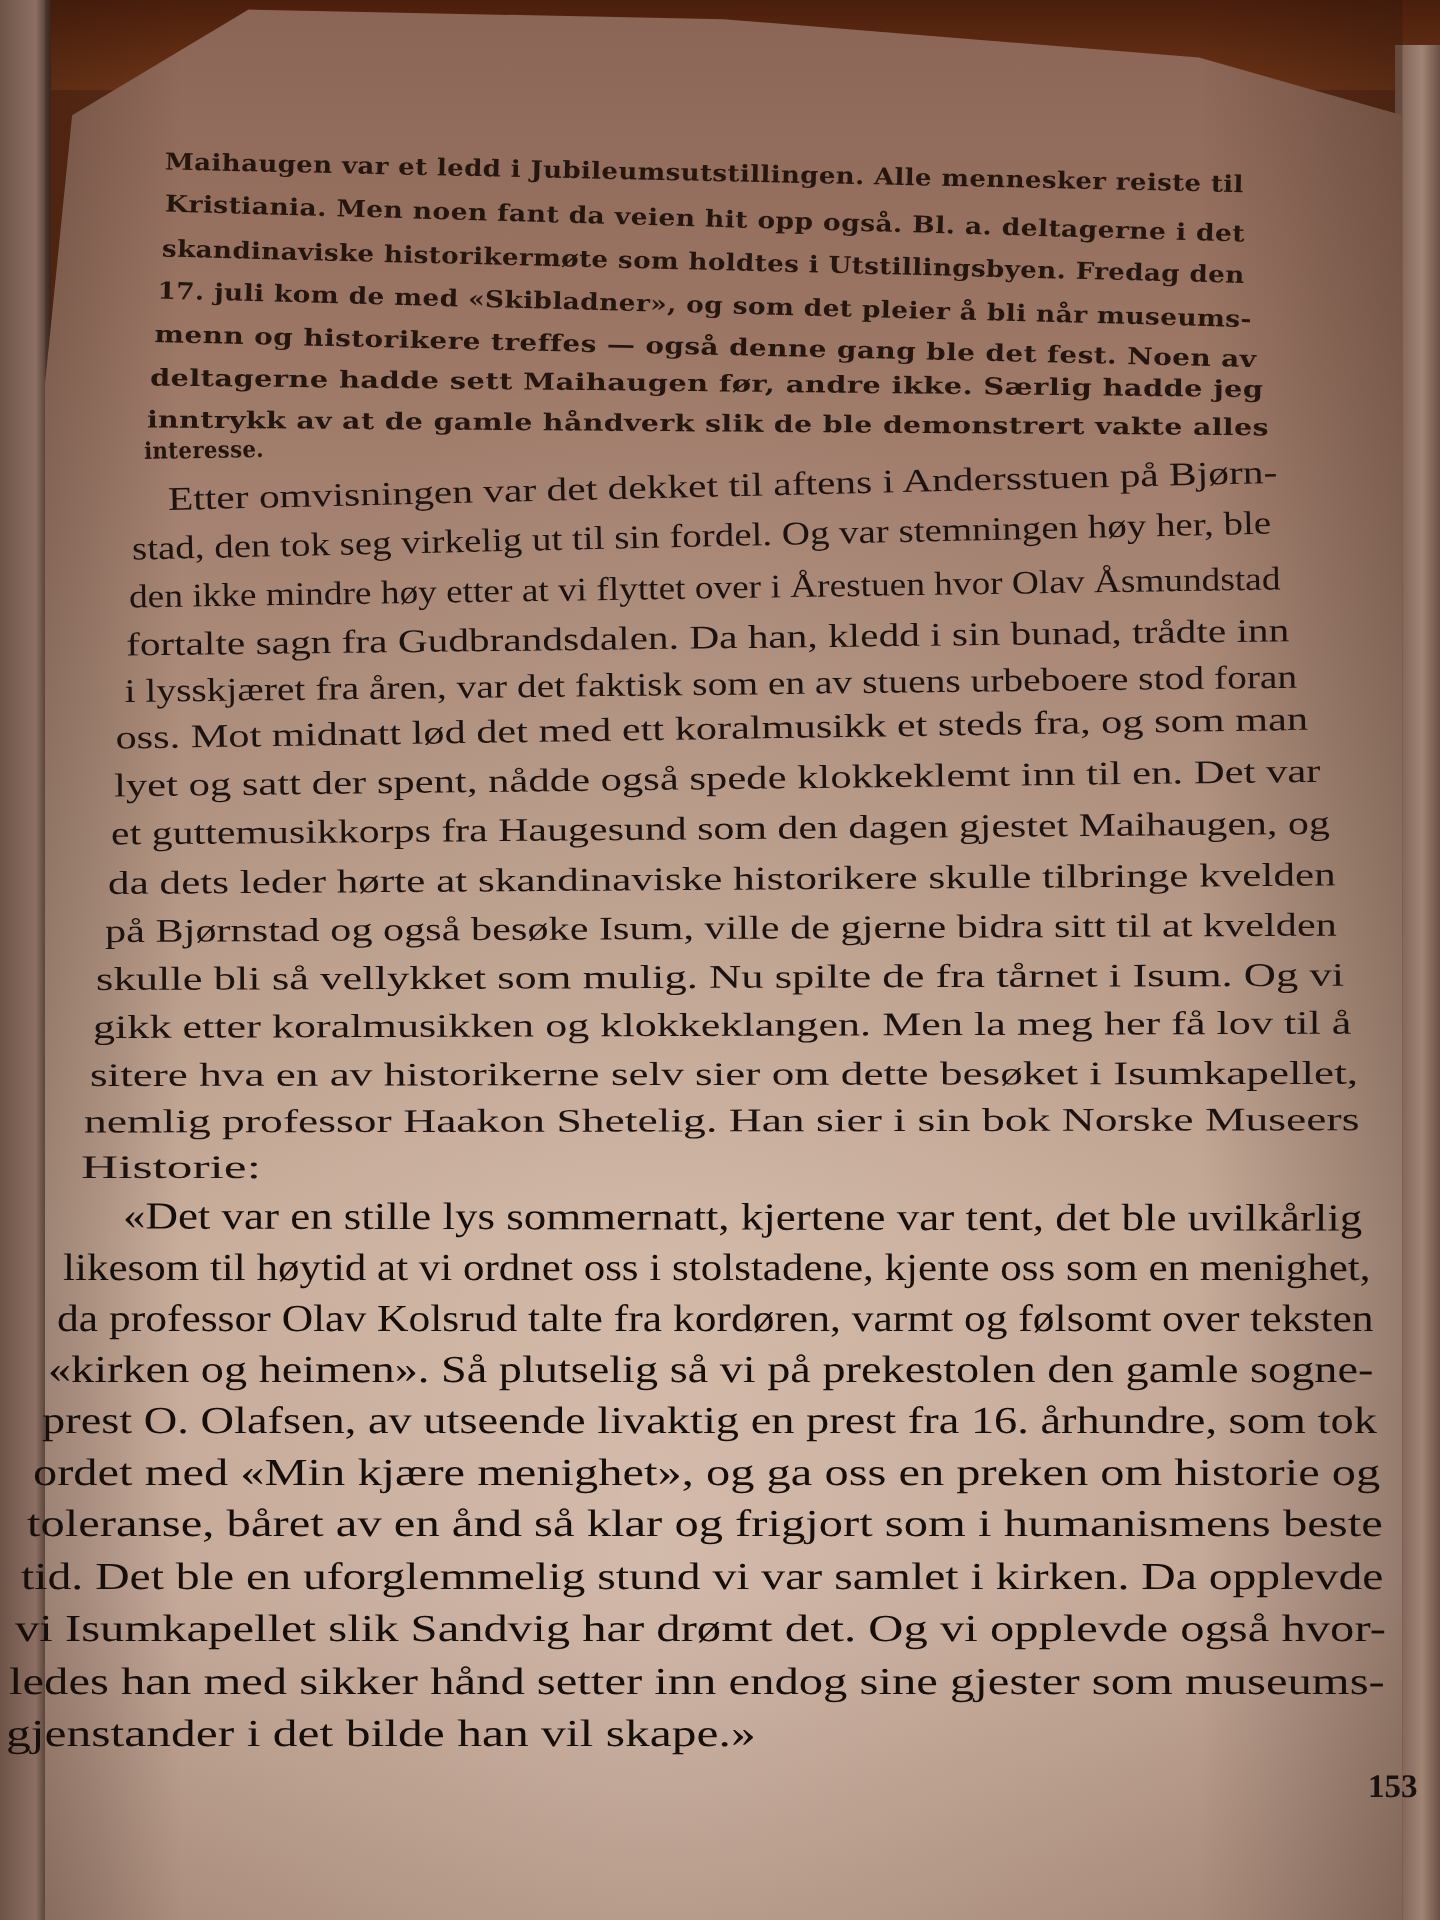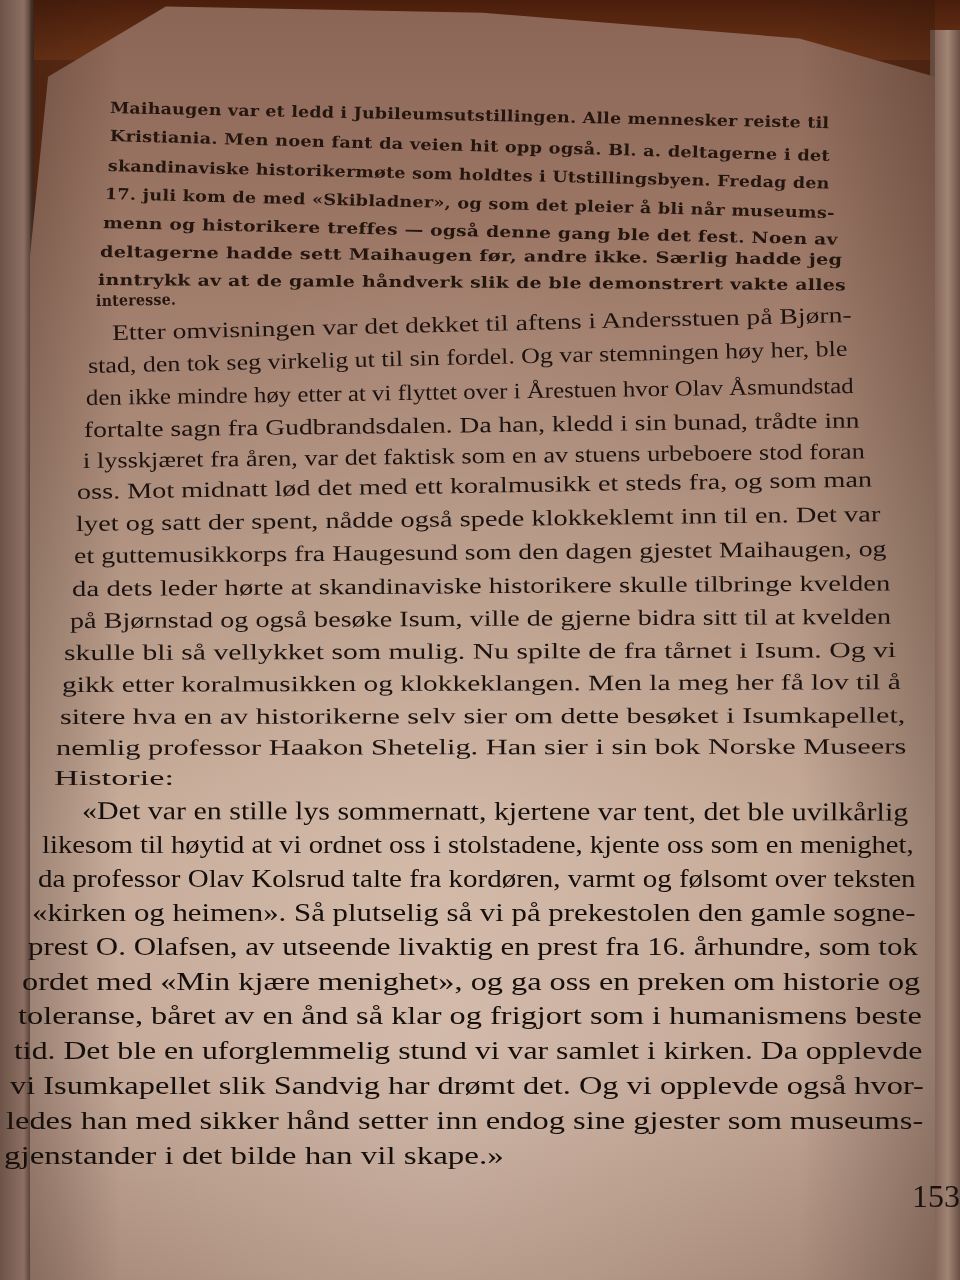--- a/index.html
+++ b/index.html
@@ -33,21 +33,21 @@
     }
     .textblock { position: absolute; left: 0; top: 0; width: 960px; height: 1280px; }
     .line {
       position: absolute; white-space: nowrap; color: #1c1210;
       transform-origin: left center;
     }
     .small { font-family: "DejaVu Serif", serif; font-size: 15.5px; font-weight: bold; letter-spacing: 0.2px; color: #24160f; }
     .mid { font-size: 22px; color: #1c1210; }
     .big { font-size: 25.5px; color: #150e0b; }
     .pagenum {
-      position: absolute; left: 912px; top: 1178px; font-size: 32px; font-weight: normal; color: #1a1210;
+      position: absolute; left: 912px; top: 1178px; font-size: 22px; font-weight: bold; color: #1a1210;
       font-family: "Liberation Serif", serif;
     }
   </style>
 </head>
 <body>
 
 <div class="bg-top"></div>
 <div class="left-page"></div>
 <div class="edge-right"></div>
 <div class="page"></div>

